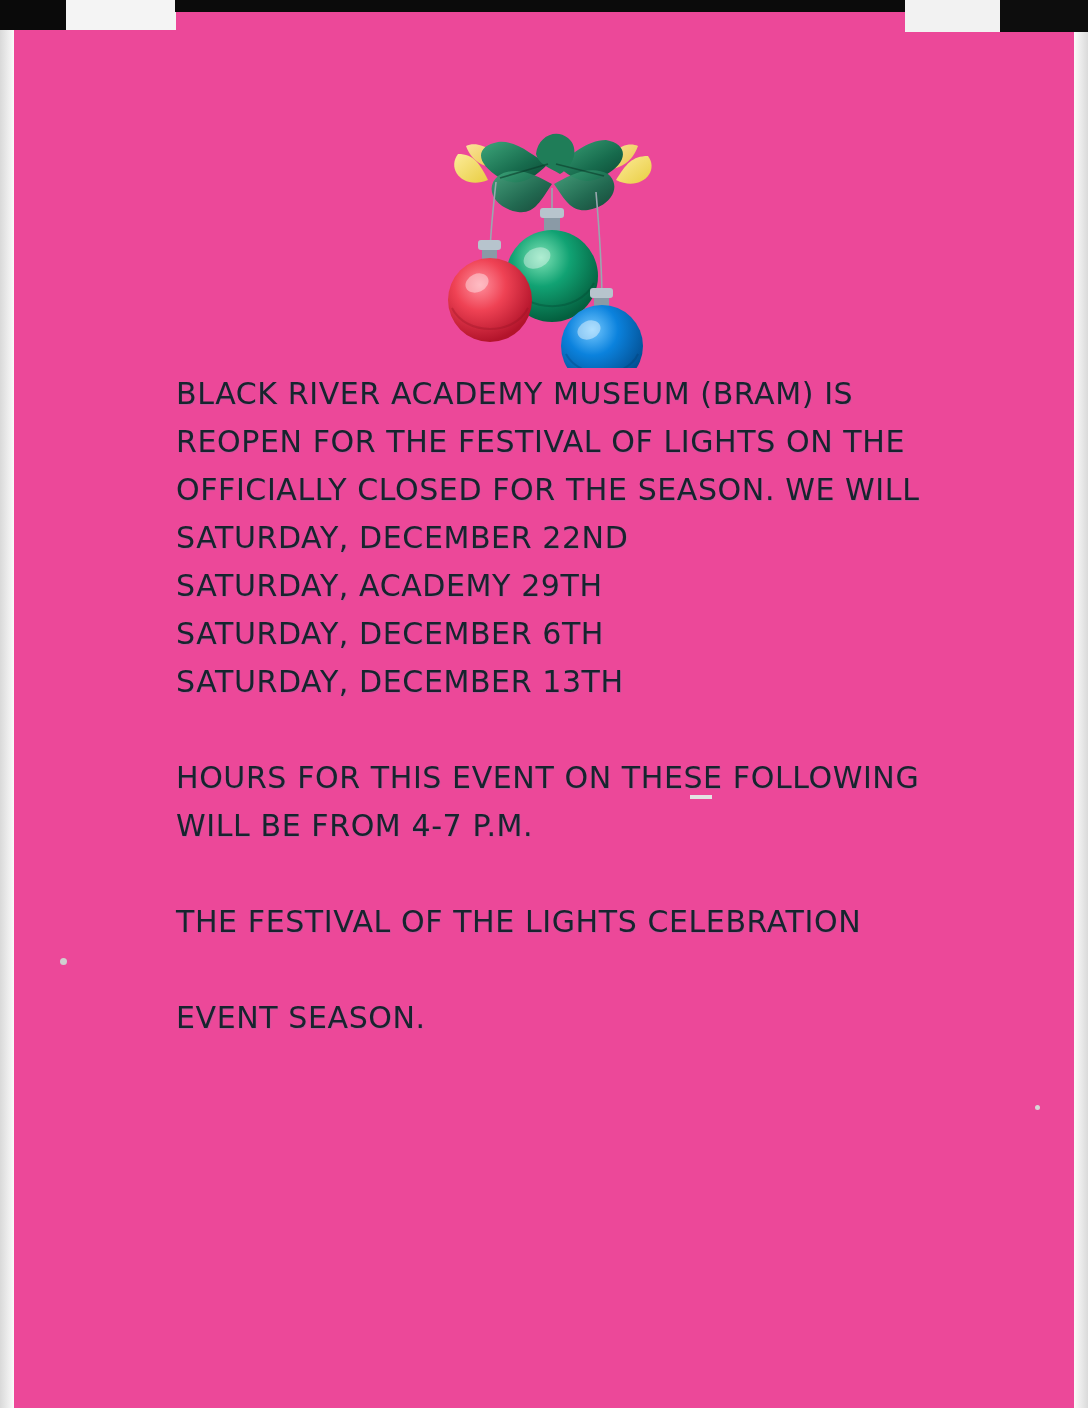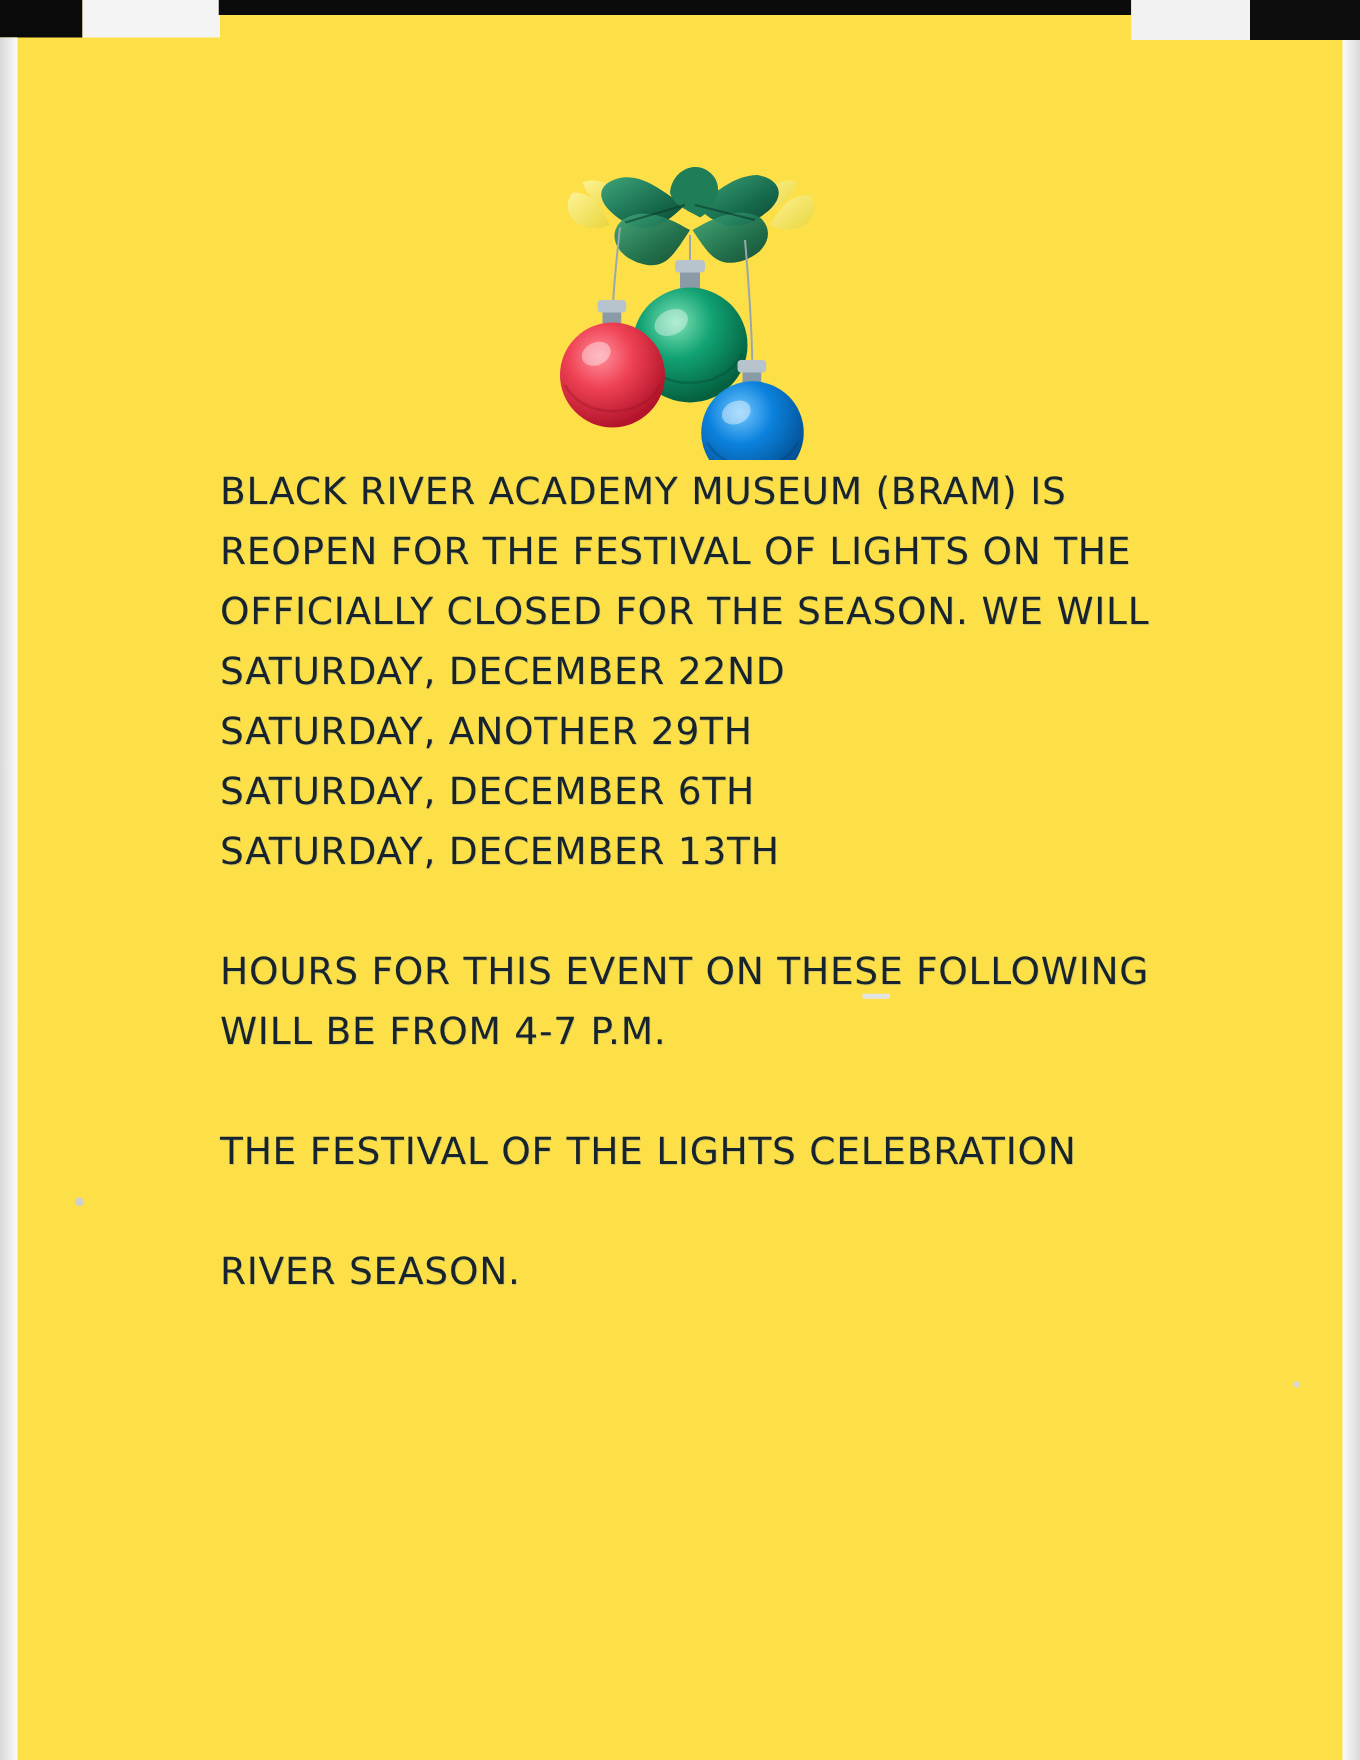--- a/index.html
+++ b/index.html
@@ -14,21 +14,21 @@
     font-family: "DejaVu Sans", sans-serif;
     overflow: hidden;
   }
 
   
   .scan-page {
     position: absolute;
     left: 0; top: 0;
     width: 1088px;
     height: 1408px;
-    background: #fde047;
+    background: #ec4899;
   }
 
   
   .scan-edge-top-left {
     position: absolute;
     left: 0; top: 0;
     width: 66px; height: 30px;
     background: #0a0a0a;
   }
   .scan-edge-top-right {
@@ -199,25 +199,25 @@
       <ellipse cx="149" cy="212" rx="12" ry="9" fill="#ffffff" opacity="0.42" transform="rotate(-25 149 212)"></ellipse>
       <path d="M126 236 C 140 262, 186 262, 198 236" stroke="#02376b" stroke-width="2" fill="none" opacity="0.3"></path>
     </svg>
   </div>
 
   <div class="notice-body">
     <div class="notice-line">BLACK RIVER ACADEMY MUSEUM (BRAM) IS</div>
     <div class="notice-line">REOPEN FOR THE FESTIVAL OF LIGHTS ON THE</div>
     <div class="notice-line">OFFICIALLY CLOSED FOR THE SEASON. WE WILL</div>
     <div class="notice-line">SATURDAY, DECEMBER 22ND</div>
-    <div class="notice-line">SATURDAY, ANOTHER 29TH</div>
+    <div class="notice-line">SATURDAY, ACADEMY 29TH</div>
     <div class="notice-line">SATURDAY, DECEMBER 6TH</div>
     <div class="notice-line">SATURDAY, DECEMBER 13TH</div>
     <div class="notice-line spacer"></div>
     <div class="notice-line">HOURS FOR THIS EVENT ON THESE FOLLOWING</div>
     <div class="notice-line">WILL BE FROM 4-7 P.M.</div>
     <div class="notice-line spacer"></div>
     <div class="notice-line">THE FESTIVAL OF THE LIGHTS CELEBRATION</div>
     <div class="notice-line spacer"></div>
-    <div class="notice-line">RIVER SEASON.</div>
+    <div class="notice-line">EVENT SEASON.</div>
   </div>
 
 </div>
 
 </body></html>

